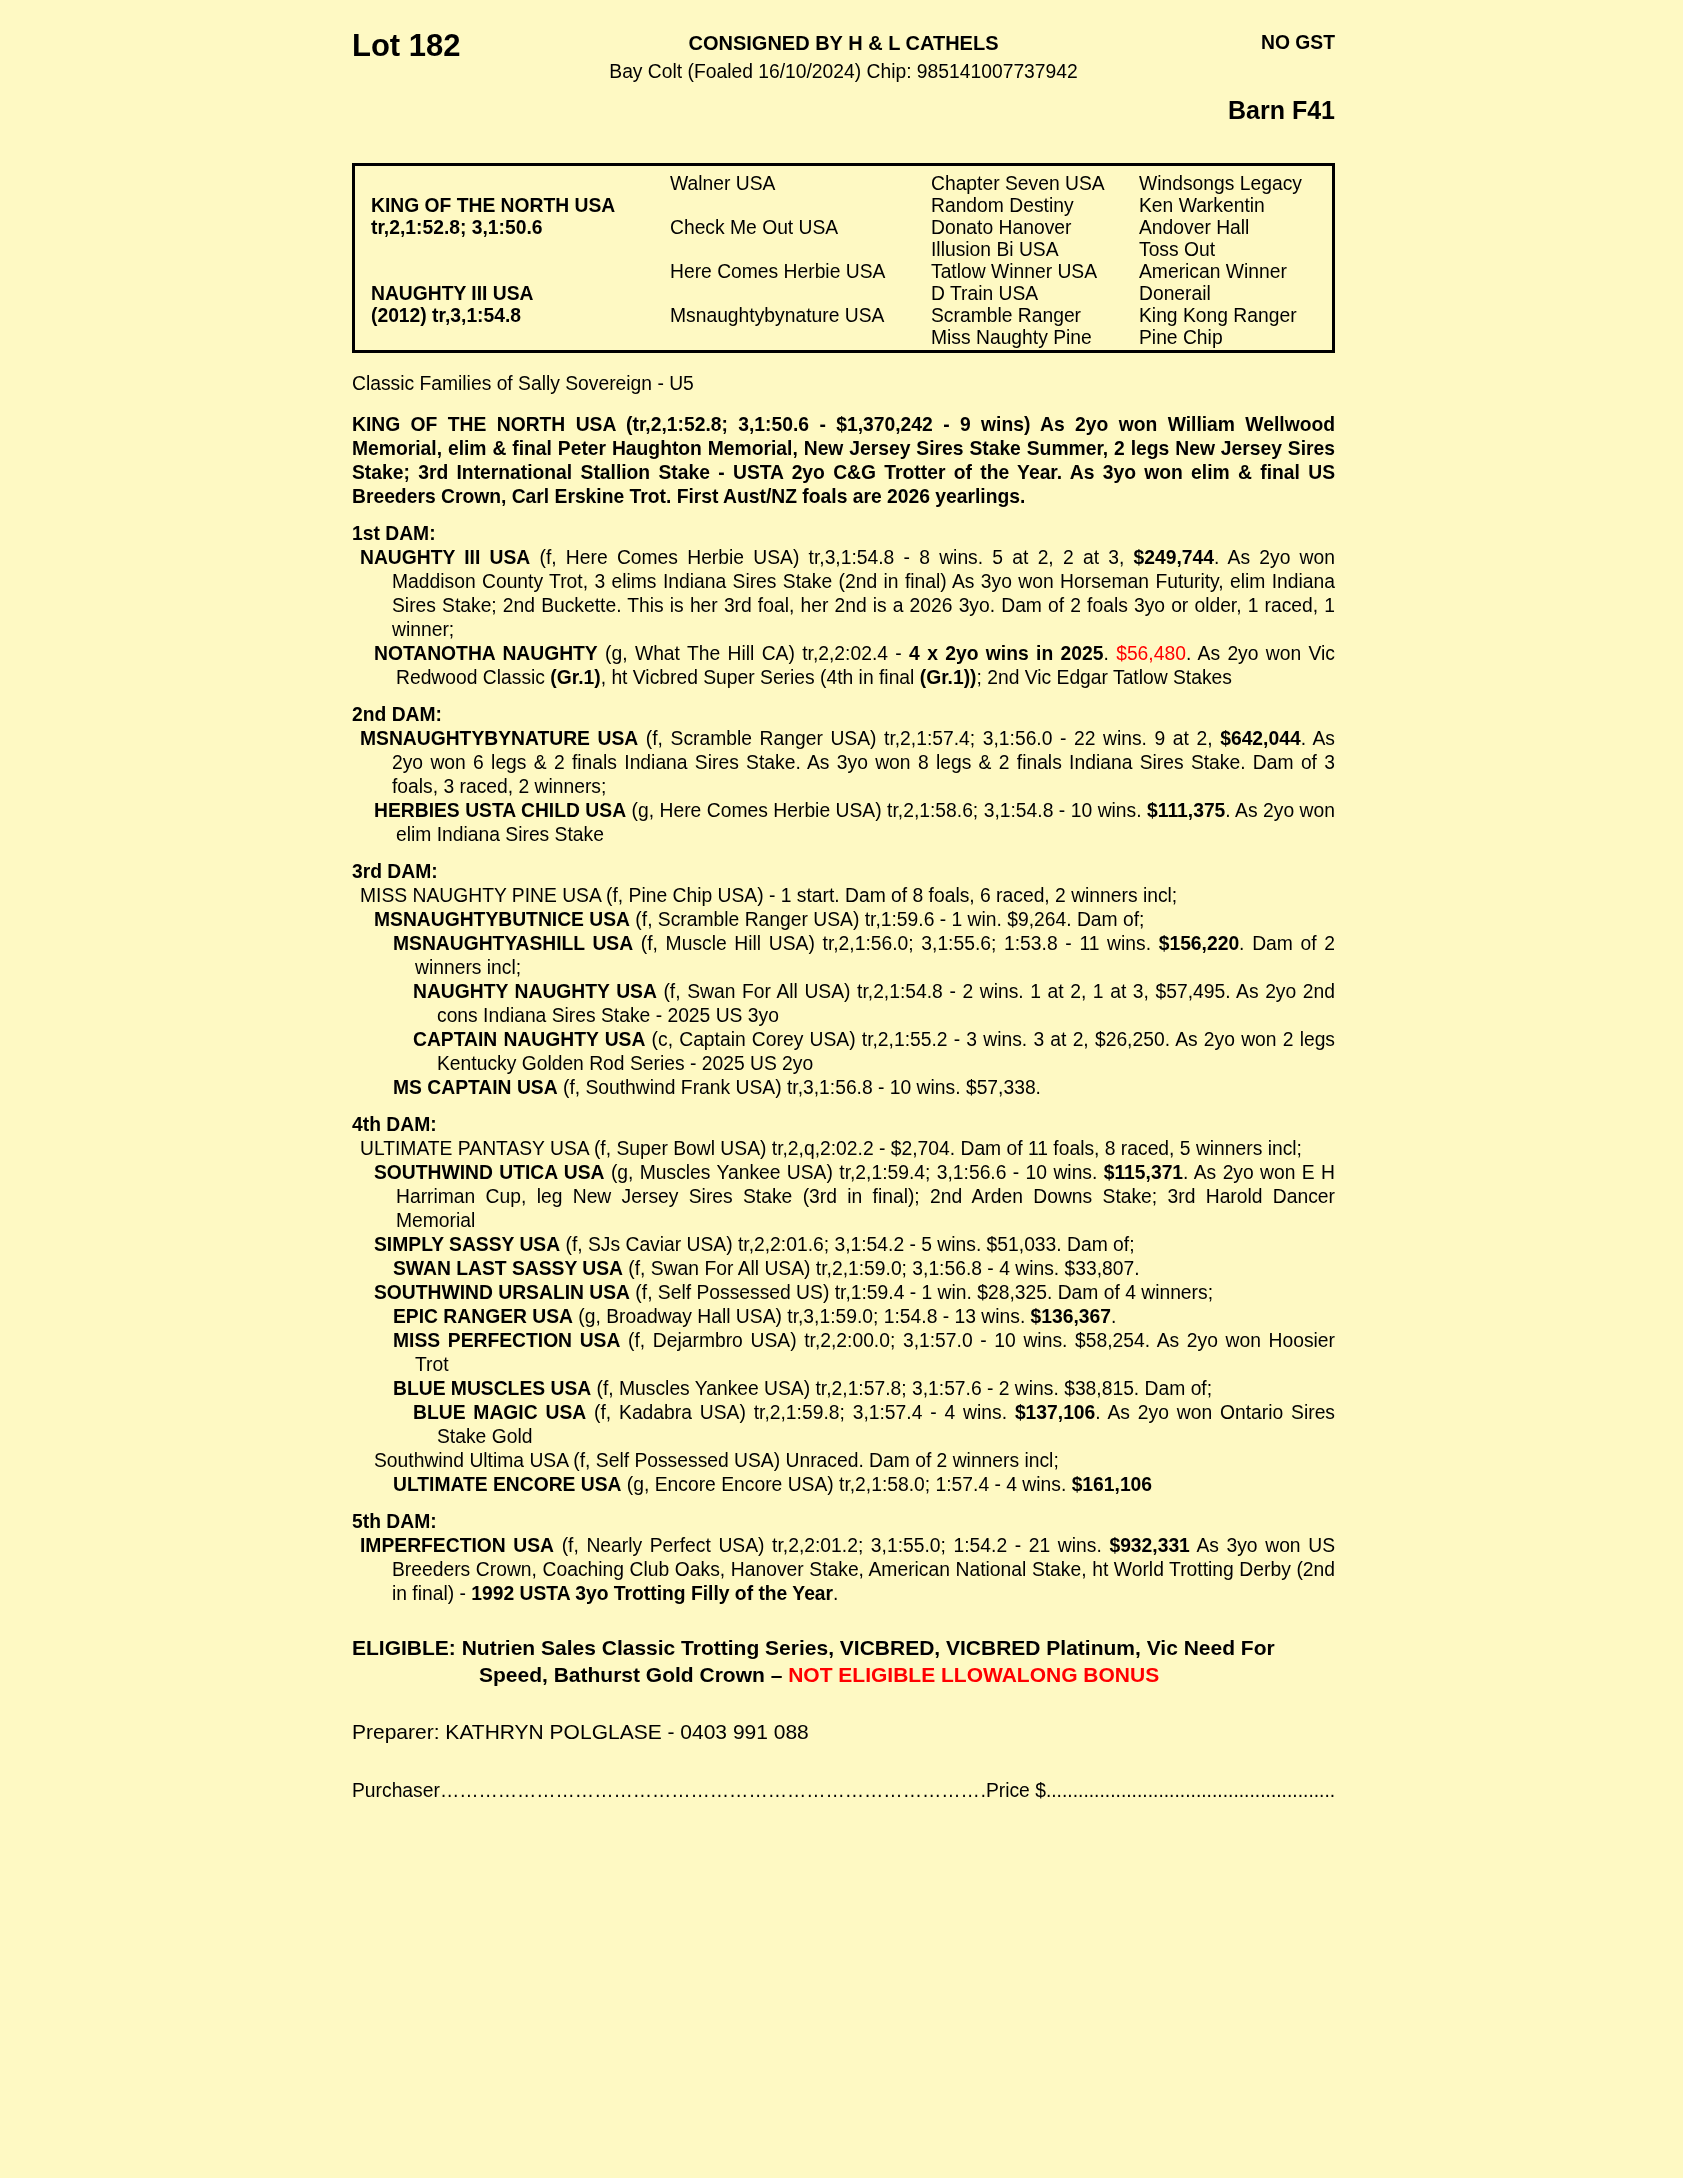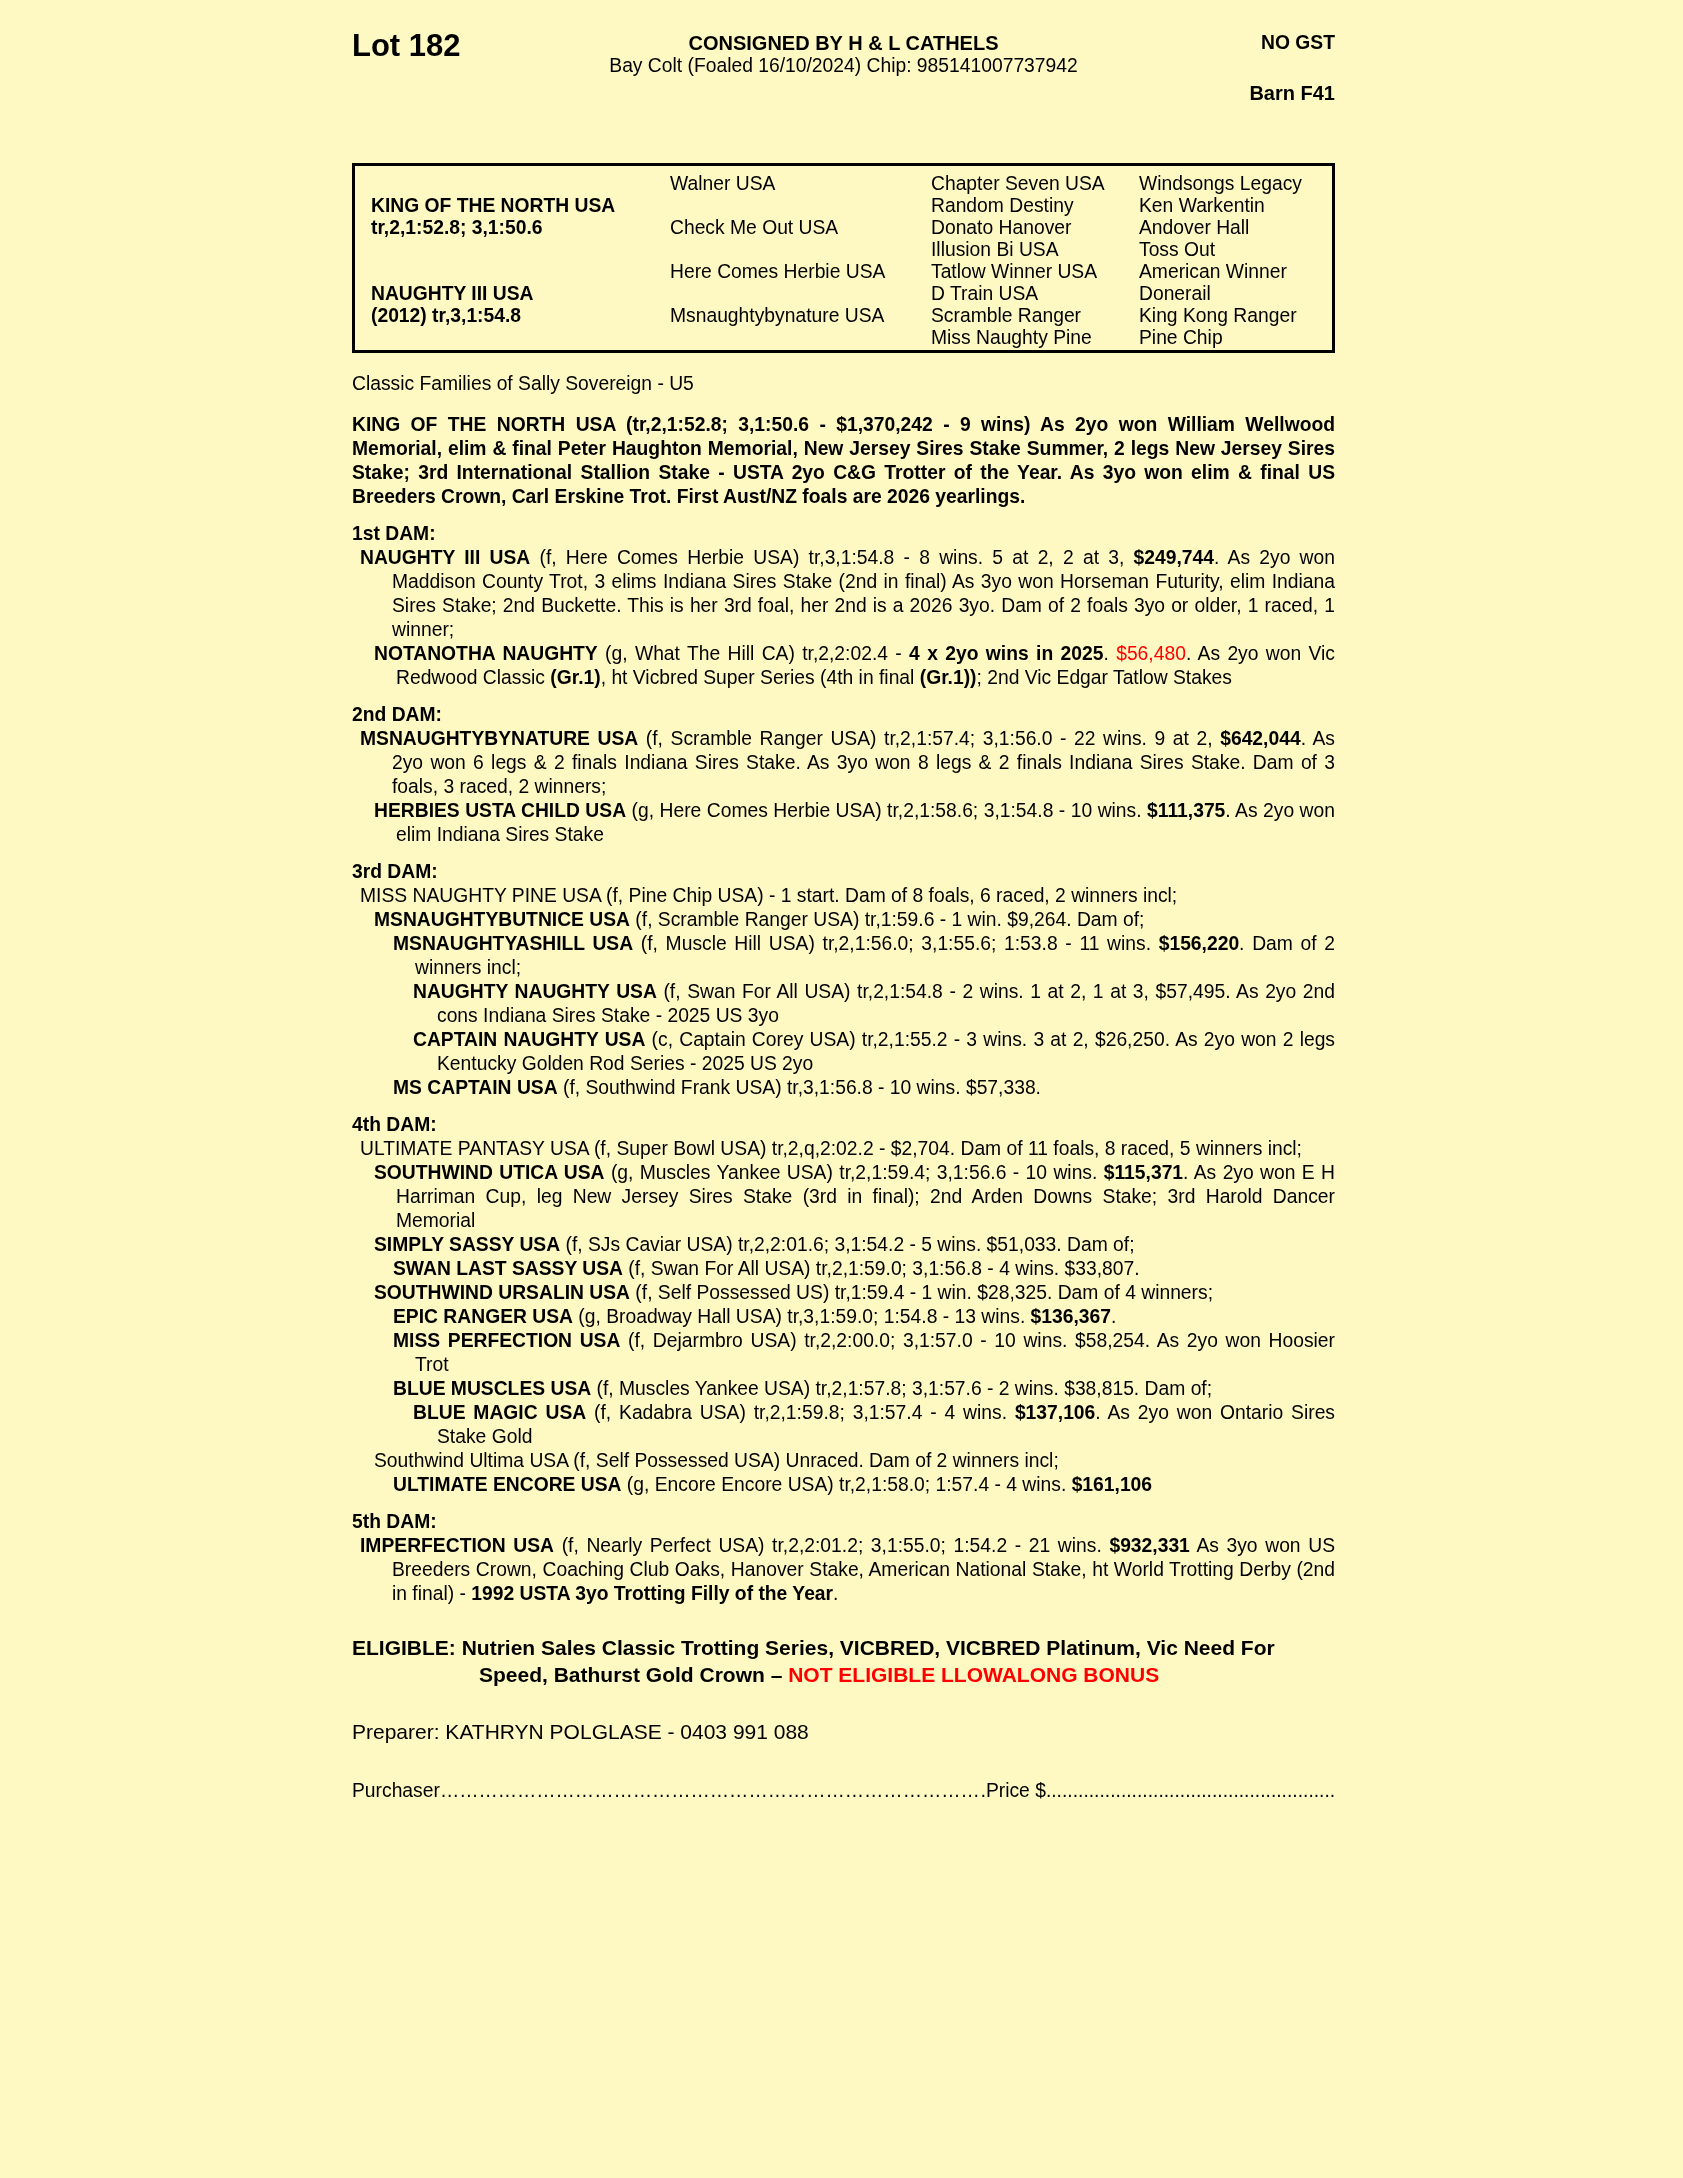--- a/index.html
+++ b/index.html
@@ -11,24 +11,24 @@
     padding:22px 348px 0 352px;
     font-family:"Liberation Sans","DejaVu Sans",sans-serif;
     color:#000;
     overflow:hidden;
   }
   
   .hdr{position:relative;height:137px;}
   .lot{position:absolute;left:0;top:6px;font-size:31px;font-weight:bold;}
   .hdr-center{text-align:center;padding-top:10px;}
   .consigned{font-size:20px;font-weight:bold;}
-  .foal{font-size:19.3px;}
+  .foal{font-size:19.3px;margin-top:6px;}
   .hdr-right{position:absolute;right:0;top:10px;text-align:right;}
   .nogst{font-size:19.3px;font-weight:bold;}
-  .barn{font-size:20px;font-weight:bold;margin-top:28px;}
+  .barn{font-size:25px;font-weight:bold;margin-top:42px;}
   
   .pedbox{position:relative;border:3px solid #000;height:184px;margin-top:4px;}
   .pedcol{position:absolute;top:7px;}
   .pedline{height:22px;line-height:22px;font-size:19.3px;white-space:nowrap;}
   .pedline.b{font-weight:bold;}
   
   .family{font-size:19.3px;margin:20px 0 6px;}
   .sirepara{font-weight:bold;text-align:justify;font-size:19.3px;line-height:24px;margin:18px 0 0;}
   .damhdr{font-weight:bold;font-size:19.3px;line-height:24px;margin:13px 0 0;}
   .entry{margin:0;font-size:19.3px;line-height:24px;text-align:justify;}

